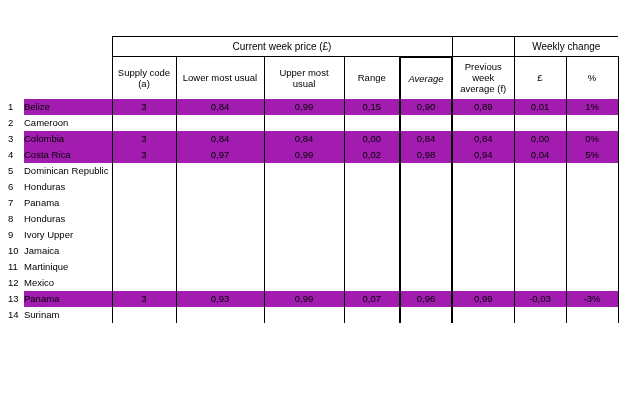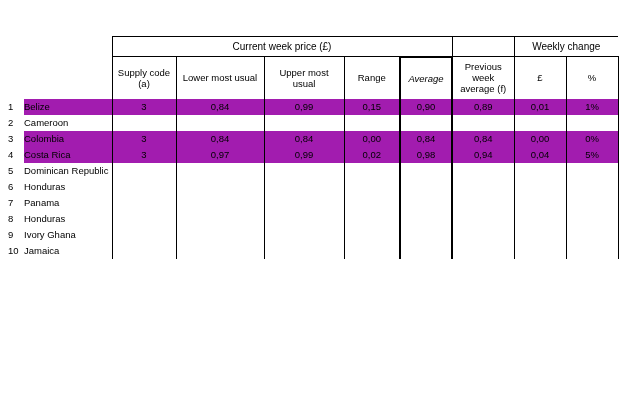--- a/index.html
+++ b/index.html
@@ -231,33 +231,81 @@
         <td class="br numcell"></td>
         <td class="br numcell"></td>
         <td class="br numcell"></td>
         <td class="bl2 br2 numcell bold"></td>
         <td class="br numcell bold"></td>
         <td class="br numcell"></td>
         <td class="br numcell"></td>
       </tr>
       <tr class="row-data">
         <td class="idxcell">9</td>
-        <td class="namecell">Ivory Ghana</td>
+        <td class="namecell">Ivory Upper</td>
         <td class="bl br numcell"></td>
         <td class="br numcell"></td>
         <td class="br numcell"></td>
         <td class="br numcell"></td>
         <td class="bl2 br2 numcell bold"></td>
         <td class="br numcell bold"></td>
         <td class="br numcell"></td>
         <td class="br numcell"></td>
       </tr>
       <tr class="row-data">
         <td class="idxcell">10</td>
         <td class="namecell">Jamaica</td>
+        <td class="bl br numcell"></td>
+        <td class="br numcell"></td>
+        <td class="br numcell"></td>
+        <td class="br numcell"></td>
+        <td class="bl2 br2 numcell bold"></td>
+        <td class="br numcell bold"></td>
+        <td class="br numcell"></td>
+        <td class="br numcell"></td>
+      </tr>
+      <tr class="row-data">
+        <td class="idxcell">11</td>
+        <td class="namecell">Martinique</td>
+        <td class="bl br numcell"></td>
+        <td class="br numcell"></td>
+        <td class="br numcell"></td>
+        <td class="br numcell"></td>
+        <td class="bl2 br2 numcell bold"></td>
+        <td class="br numcell bold"></td>
+        <td class="br numcell"></td>
+        <td class="br numcell"></td>
+      </tr>
+      <tr class="row-data">
+        <td class="idxcell">12</td>
+        <td class="namecell">Mexico</td>
+        <td class="bl br numcell"></td>
+        <td class="br numcell"></td>
+        <td class="br numcell"></td>
+        <td class="br numcell"></td>
+        <td class="bl2 br2 numcell bold"></td>
+        <td class="br numcell bold"></td>
+        <td class="br numcell"></td>
+        <td class="br numcell"></td>
+      </tr>
+      <tr class="row-data">
+        <td class="idxcell">13</td>
+        <td class="namecell shade">Panama</td>
+        <td class="bl br numcell shade">3</td>
+        <td class="br numcell shade">0,93</td>
+        <td class="br numcell shade">0,99</td>
+        <td class="br numcell shade">0,07</td>
+        <td class="bl2 br2 numcell bold shade">0,96</td>
+        <td class="br numcell bold shade">0,99</td>
+        <td class="br numcell shade">-0,03</td>
+        <td class="br numcell shade">-3%</td>
+      </tr>
+      <tr class="row-data">
+        <td class="idxcell">14</td>
+        <td class="namecell">Surinam</td>
         <td class="bl br numcell"></td>
         <td class="br numcell"></td>
         <td class="br numcell"></td>
         <td class="br numcell"></td>
         <td class="bl2 br2 numcell bold"></td>
         <td class="br numcell bold"></td>
         <td class="br numcell"></td>
         <td class="br numcell"></td>
       </tr>
     </tbody>

